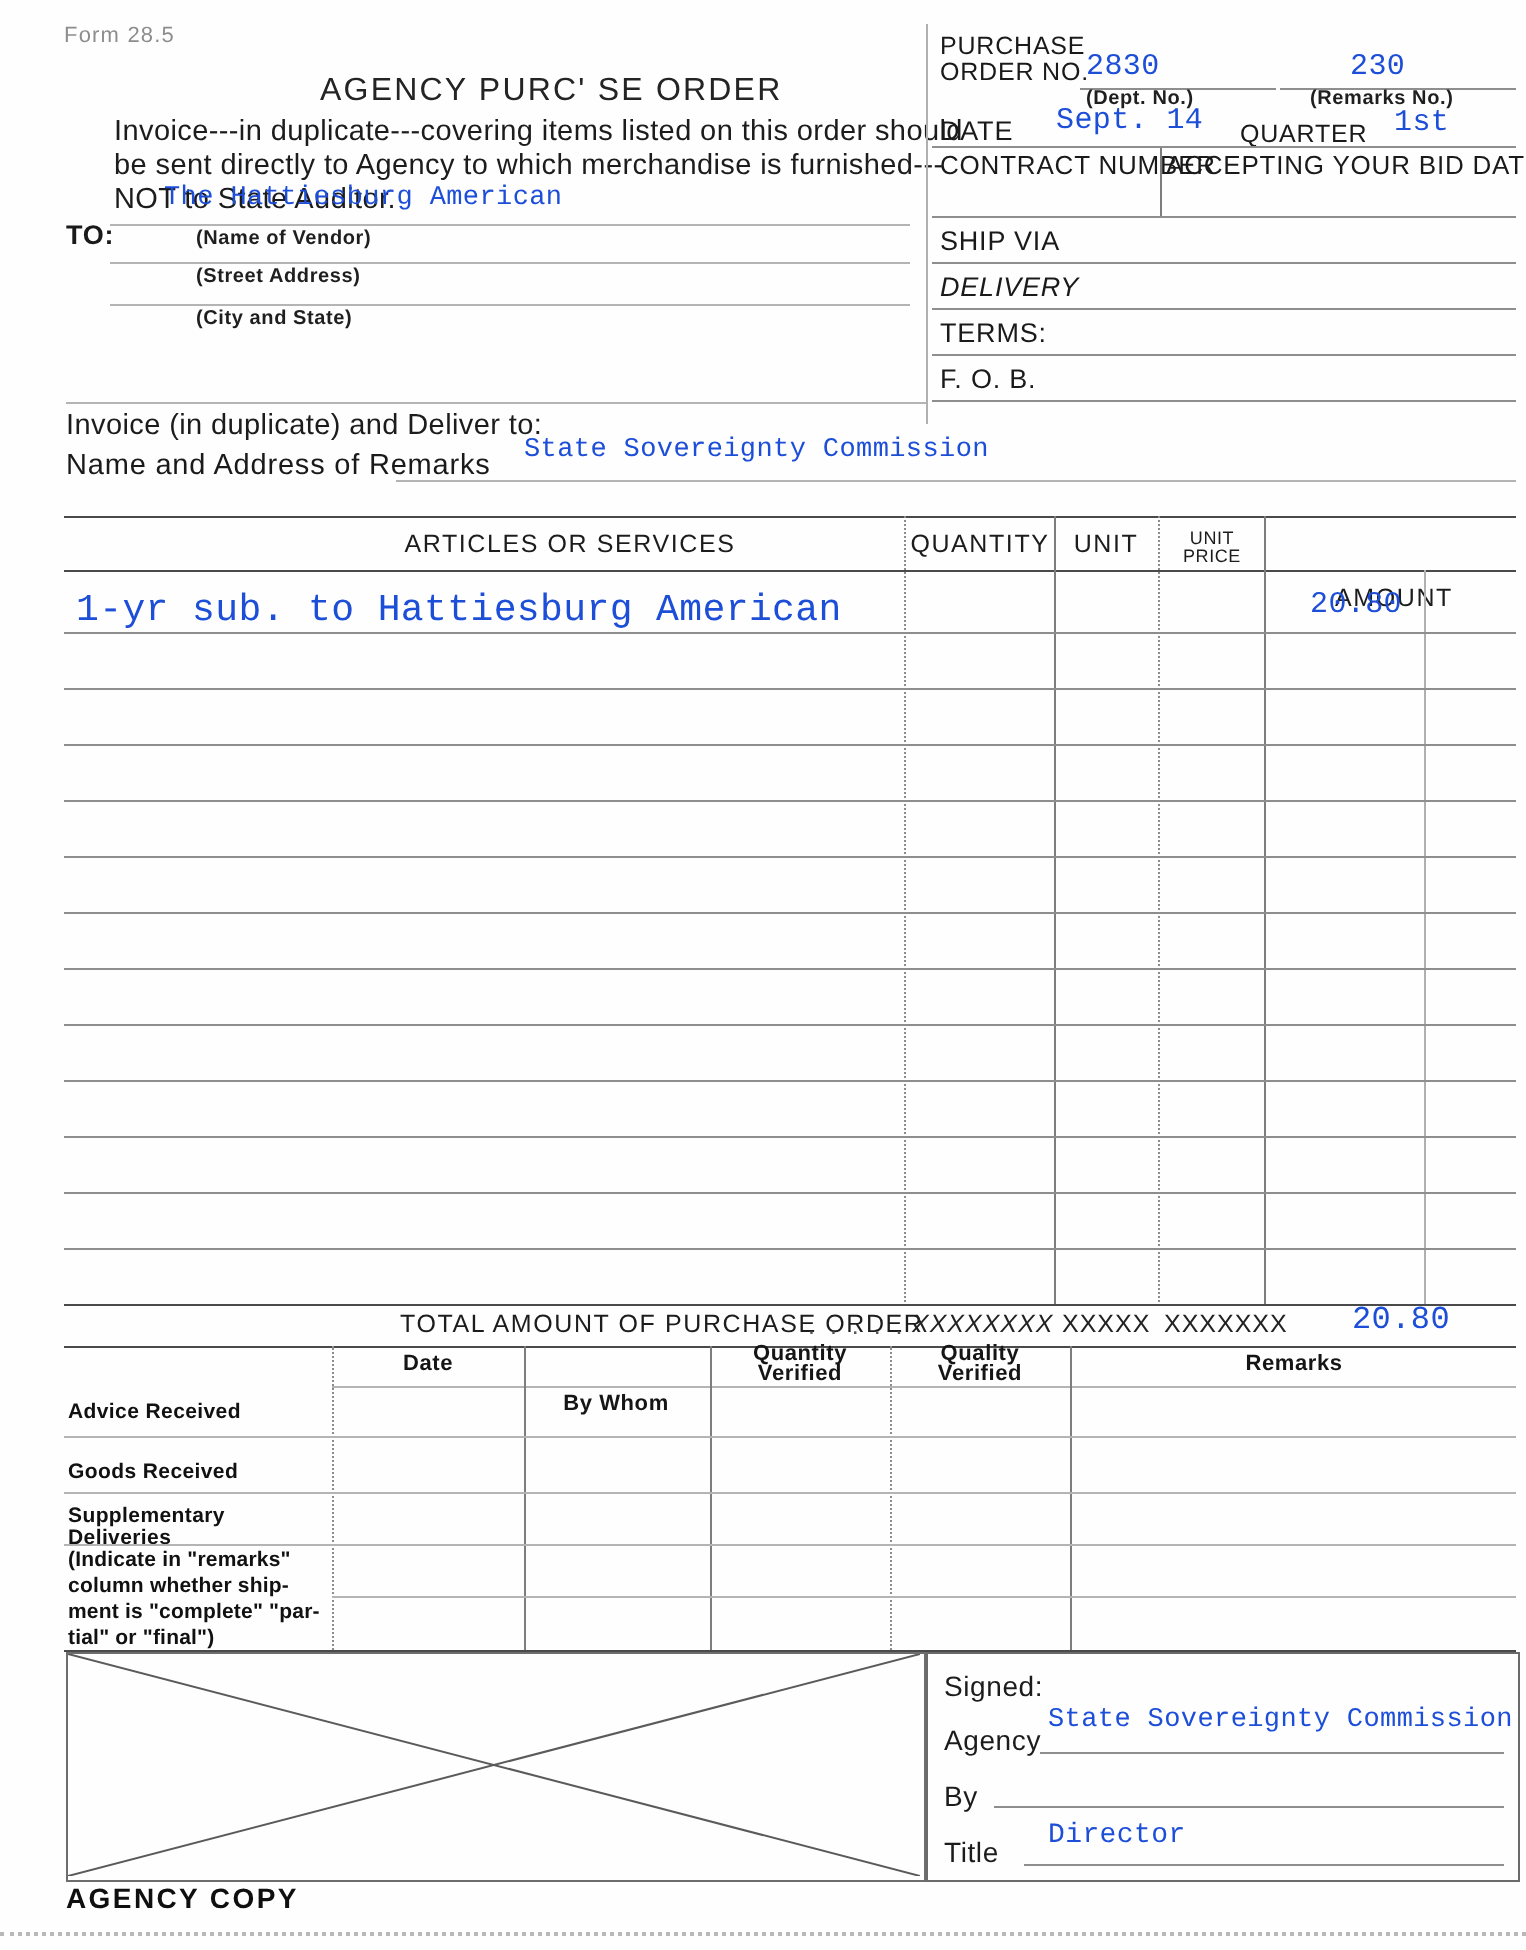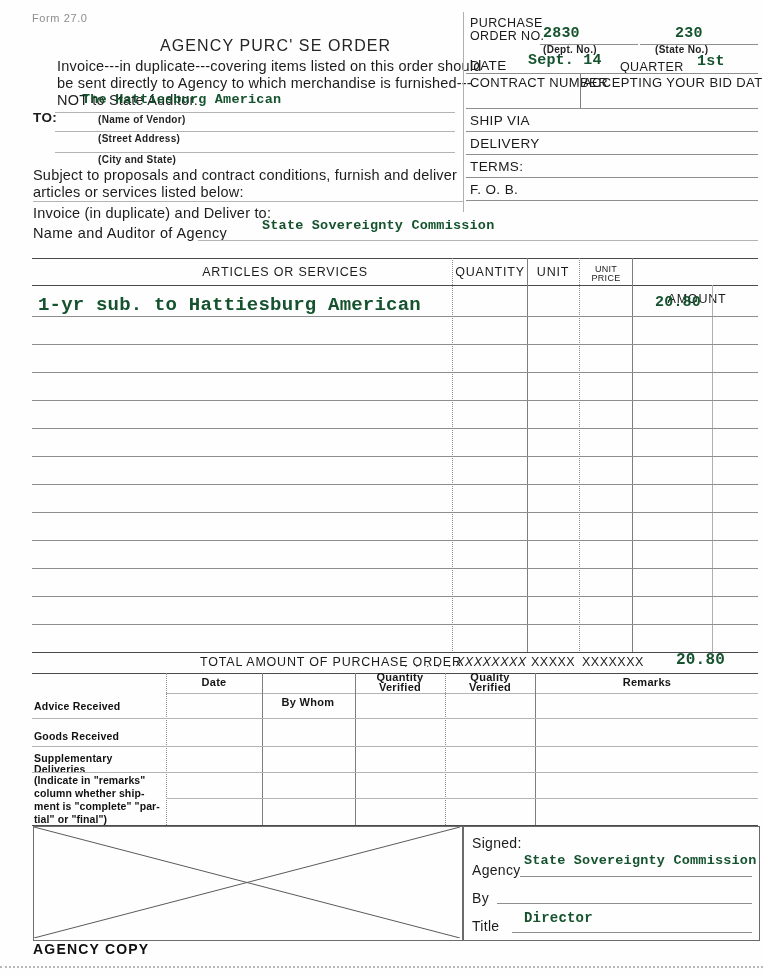--- a/index.html
+++ b/index.html
@@ -57,22 +57,22 @@
     font-size: 16px;
     letter-spacing: 1.1px;
     color: #242424;
     white-space: nowrap;
   }
 
   
   .tw {
     position: absolute;
     font-family: "Liberation Mono", monospace;
-    font-weight: bold;
-    color: #14532d;
+    font-weight: normal;
+    color: #1d4ed8;
     white-space: nowrap;
     letter-spacing: .2px;
     text-align: right;
   }
 
   
   .cap {
     position: absolute;
     font-family: Liberation Sans, sans-serif;
     font-size: 10px;
@@ -188,61 +188,60 @@
     position: absolute;
     left: 0; right: 0;
     border-top: 2px dotted #b8b8b8;
   }
 </style>
 </head>
 <body>
 
 <div id="page">
 
-  <div class="formno" style="left:32px; top:12px;">Form 27.0</div>
+  <div class="formno" style="left:32px; top:12px;">Form 28.5</div>
 
   <div class="hd2" style="left:160px; top:37px;">AGENCY PURC'  SE ORDER</div>
 
   <div class="body-para" style="left:33px; top:58px; width:430px;margin-left:24px;">Invoice---in duplicate---covering items listed on this order should be sent directly to Agency to which merchandise is furnished---NOT to State Auditor.</div>
 
   <div class="pr" style="left:33px; top:110px; font-size:13.5px; font-weight:bold;">TO:</div>
   <div class="tw" style="left:82px; top:92px; font-size:13.5px;">The Hattiesburg American</div>
   <div class="rule faint" style="left:55px; top:112px; width:400px;"></div>
   <div class="cap" style="left:98px; top:114px;">(Name of Vendor)</div>
 
   <div class="tw" style="left:108px; top:115px; font-size:13.5px;"></div>
   <div class="rule faint" style="left:55px; top:131px; width:400px;"></div>
   <div class="cap" style="left:98px; top:133px;text-align:center;">(Street Address)</div>
 
   <div class="tw" style="left:108px; top:134px; font-size:13.5px;"></div>
   <div class="rule faint" style="left:55px; top:152px; width:400px;"></div>
   <div class="cap" style="left:98px; top:154px;">(City and State)</div>
 
-  <div class="body-para" style="left:33px; top:167px; width:432px;">Subject to proposals and contract conditions, furnish and deliver articles or services listed below:</div>
 
   <div class="rule faint" style="left:33px; top:201px; width:430px;"></div>
 
   <div class="body-para" style="left:33px; top:205px; width:430px;">Invoice (in duplicate) and Deliver to:</div>
 
-  <div class="pr" style="left:33px; top:225px; font-size:14.5px;">Name and Auditor of Agency</div>
+  <div class="pr" style="left:33px; top:225px; font-size:14.5px;">Name and Address of Remarks</div>
   <div class="tw" style="left:262px; top:218px; font-size:13.5px;">State Sovereignty Commission</div>
   <div class="rule faint" style="left:198px; top:240px; width:560px;"></div>
 
   <div class="vrule faint" style="left:463px; top:12px; height:200px;"></div>
 
   <div class="pr" style="left:470px; top:16px; font-size:12.5px;">PURCHASE</div>
   <div class="pr" style="left:470px; top:29px; font-size:12.5px;">ORDER  NO.</div>
 
   <div class="tw" style="left:543px; top:25px; font-size:15px;">2830</div>
   <div class="rule" style="left:540px; top:44px; width:98px;"></div>
   <div class="cap" style="left:543px; top:44px;">(Dept. No.)</div>
 
   <div class="tw" style="left:675px; top:25px; font-size:15px;">230</div>
   <div class="rule" style="left:640px; top:44px; width:118px;"></div>
-  <div class="cap" style="left:655px; top:44px;">(State No.)</div>
+  <div class="cap" style="left:655px; top:44px;">(Remarks No.)</div>
 
   <div class="pr" style="left:470px; top:58px; font-size:13.5px;">DATE</div>
   <div class="tw" style="left:504px; top:52px; font-size:15px;margin-left:24px;">Sept. 14</div>
 
   <div class="pr" style="left:620px; top:60px; font-size:12.5px;">QUARTER</div>
   <div class="tw" style="left:697px; top:53px; font-size:15px;">1st</div>
 
   <div class="rule" style="left:466px; top:73px; width:292px;"></div>
 
   <div class="pr" style="left:470px; top:75px; font-size:13px;">CONTRACT NUMBER</div>
@@ -250,21 +249,21 @@
   <div class="pr" style="left:583px; top:75px; font-size:13px;">ACCEPTING YOUR BID DATED:</div>
   <div class="tw" style="left:490px; top:92px; font-size:13px;"></div>
   <div class="tw" style="left:600px; top:92px; font-size:13px;"></div>
 
   <div class="rule" style="left:466px; top:108px; width:292px;"></div>
 
   <div class="pr" style="left:470px; top:113px; font-size:13.5px;">SHIP VIA</div>
   <div class="tw" style="left:545px; top:113px; font-size:13px;"></div>
   <div class="rule" style="left:466px; top:131px; width:292px;"></div>
 
-  <div class="pr" style="left:470px; top:136px; font-size:13.5px;">DELIVERY</div>
+  <div class="pr" style="left:470px; top:136px; font-size:13.5px;font-style:italic;">DELIVERY</div>
   <div class="tw" style="left:545px; top:136px; font-size:13px;"></div>
   <div class="rule" style="left:466px; top:154px; width:292px;"></div>
 
   <div class="pr" style="left:470px; top:159px; font-size:13.5px;">TERMS:</div>
   <div class="tw" style="left:545px; top:159px; font-size:13px;"></div>
   <div class="rule" style="left:466px; top:177px; width:292px;"></div>
 
   <div class="pr" style="left:470px; top:182px; font-size:13.5px;">F. O. B.</div>
   <div class="tw" style="left:545px; top:182px; font-size:13px;"></div>
   <div class="rule" style="left:466px; top:200px; width:292px;"></div>

